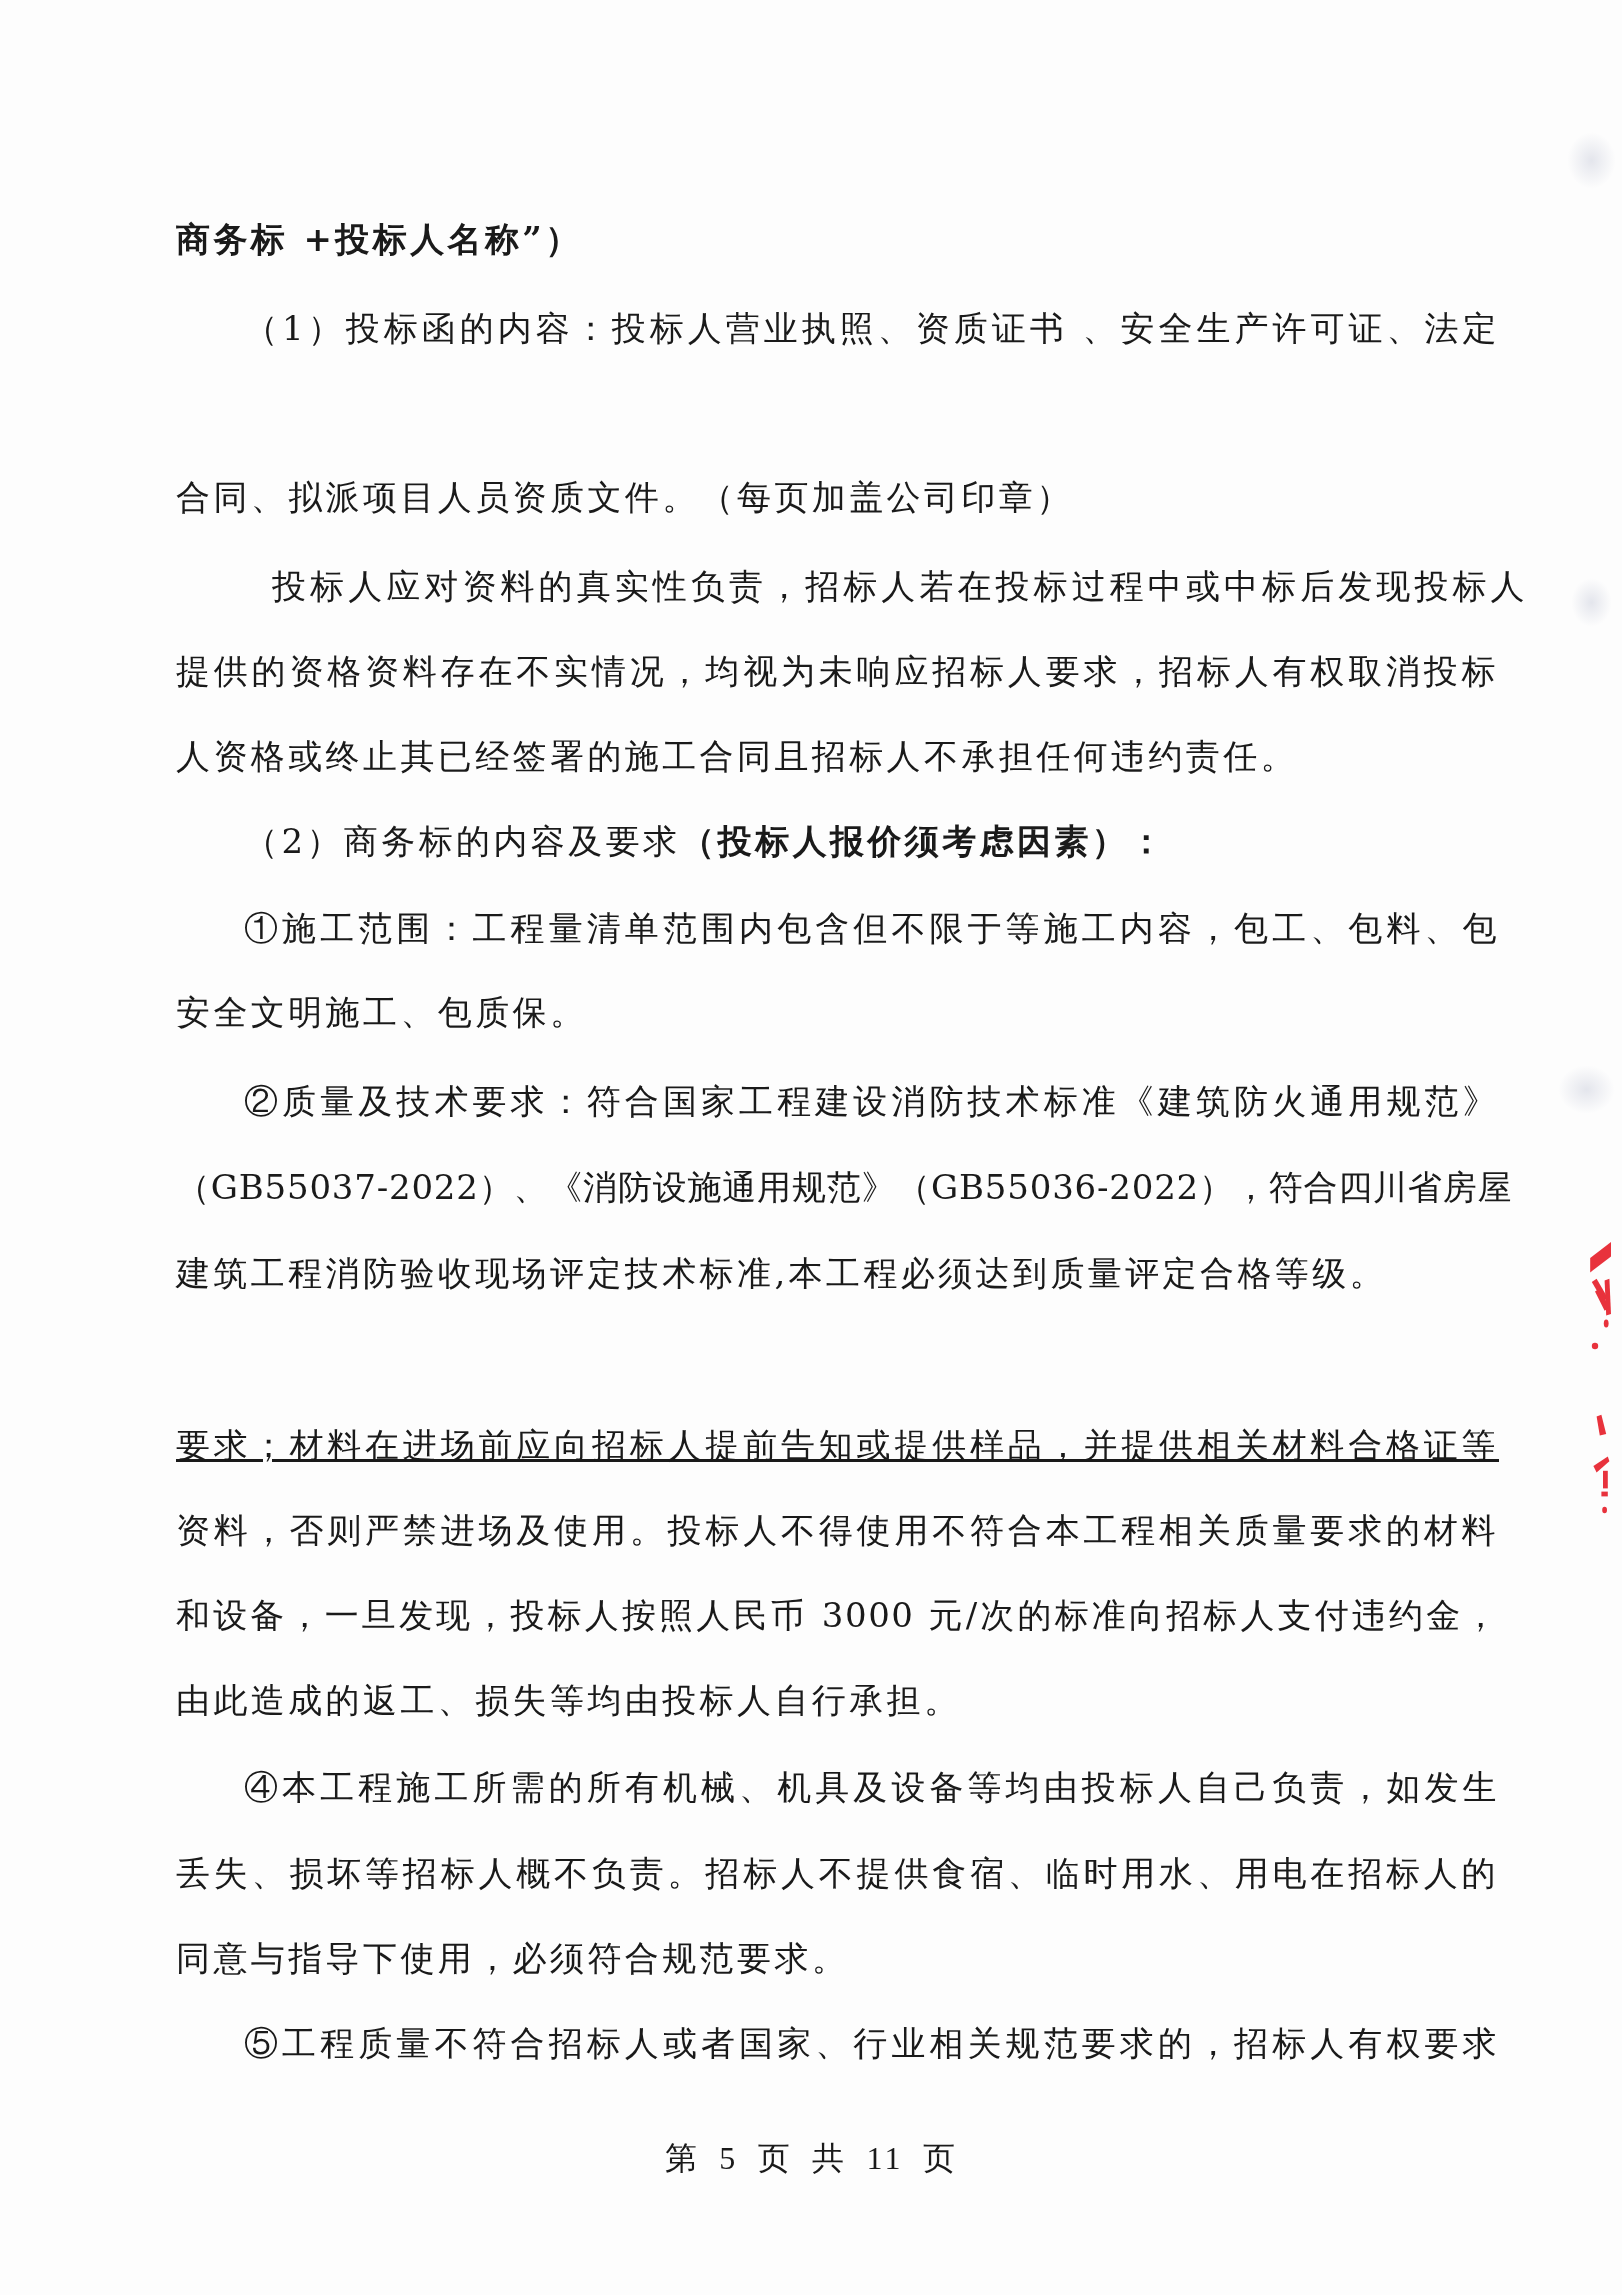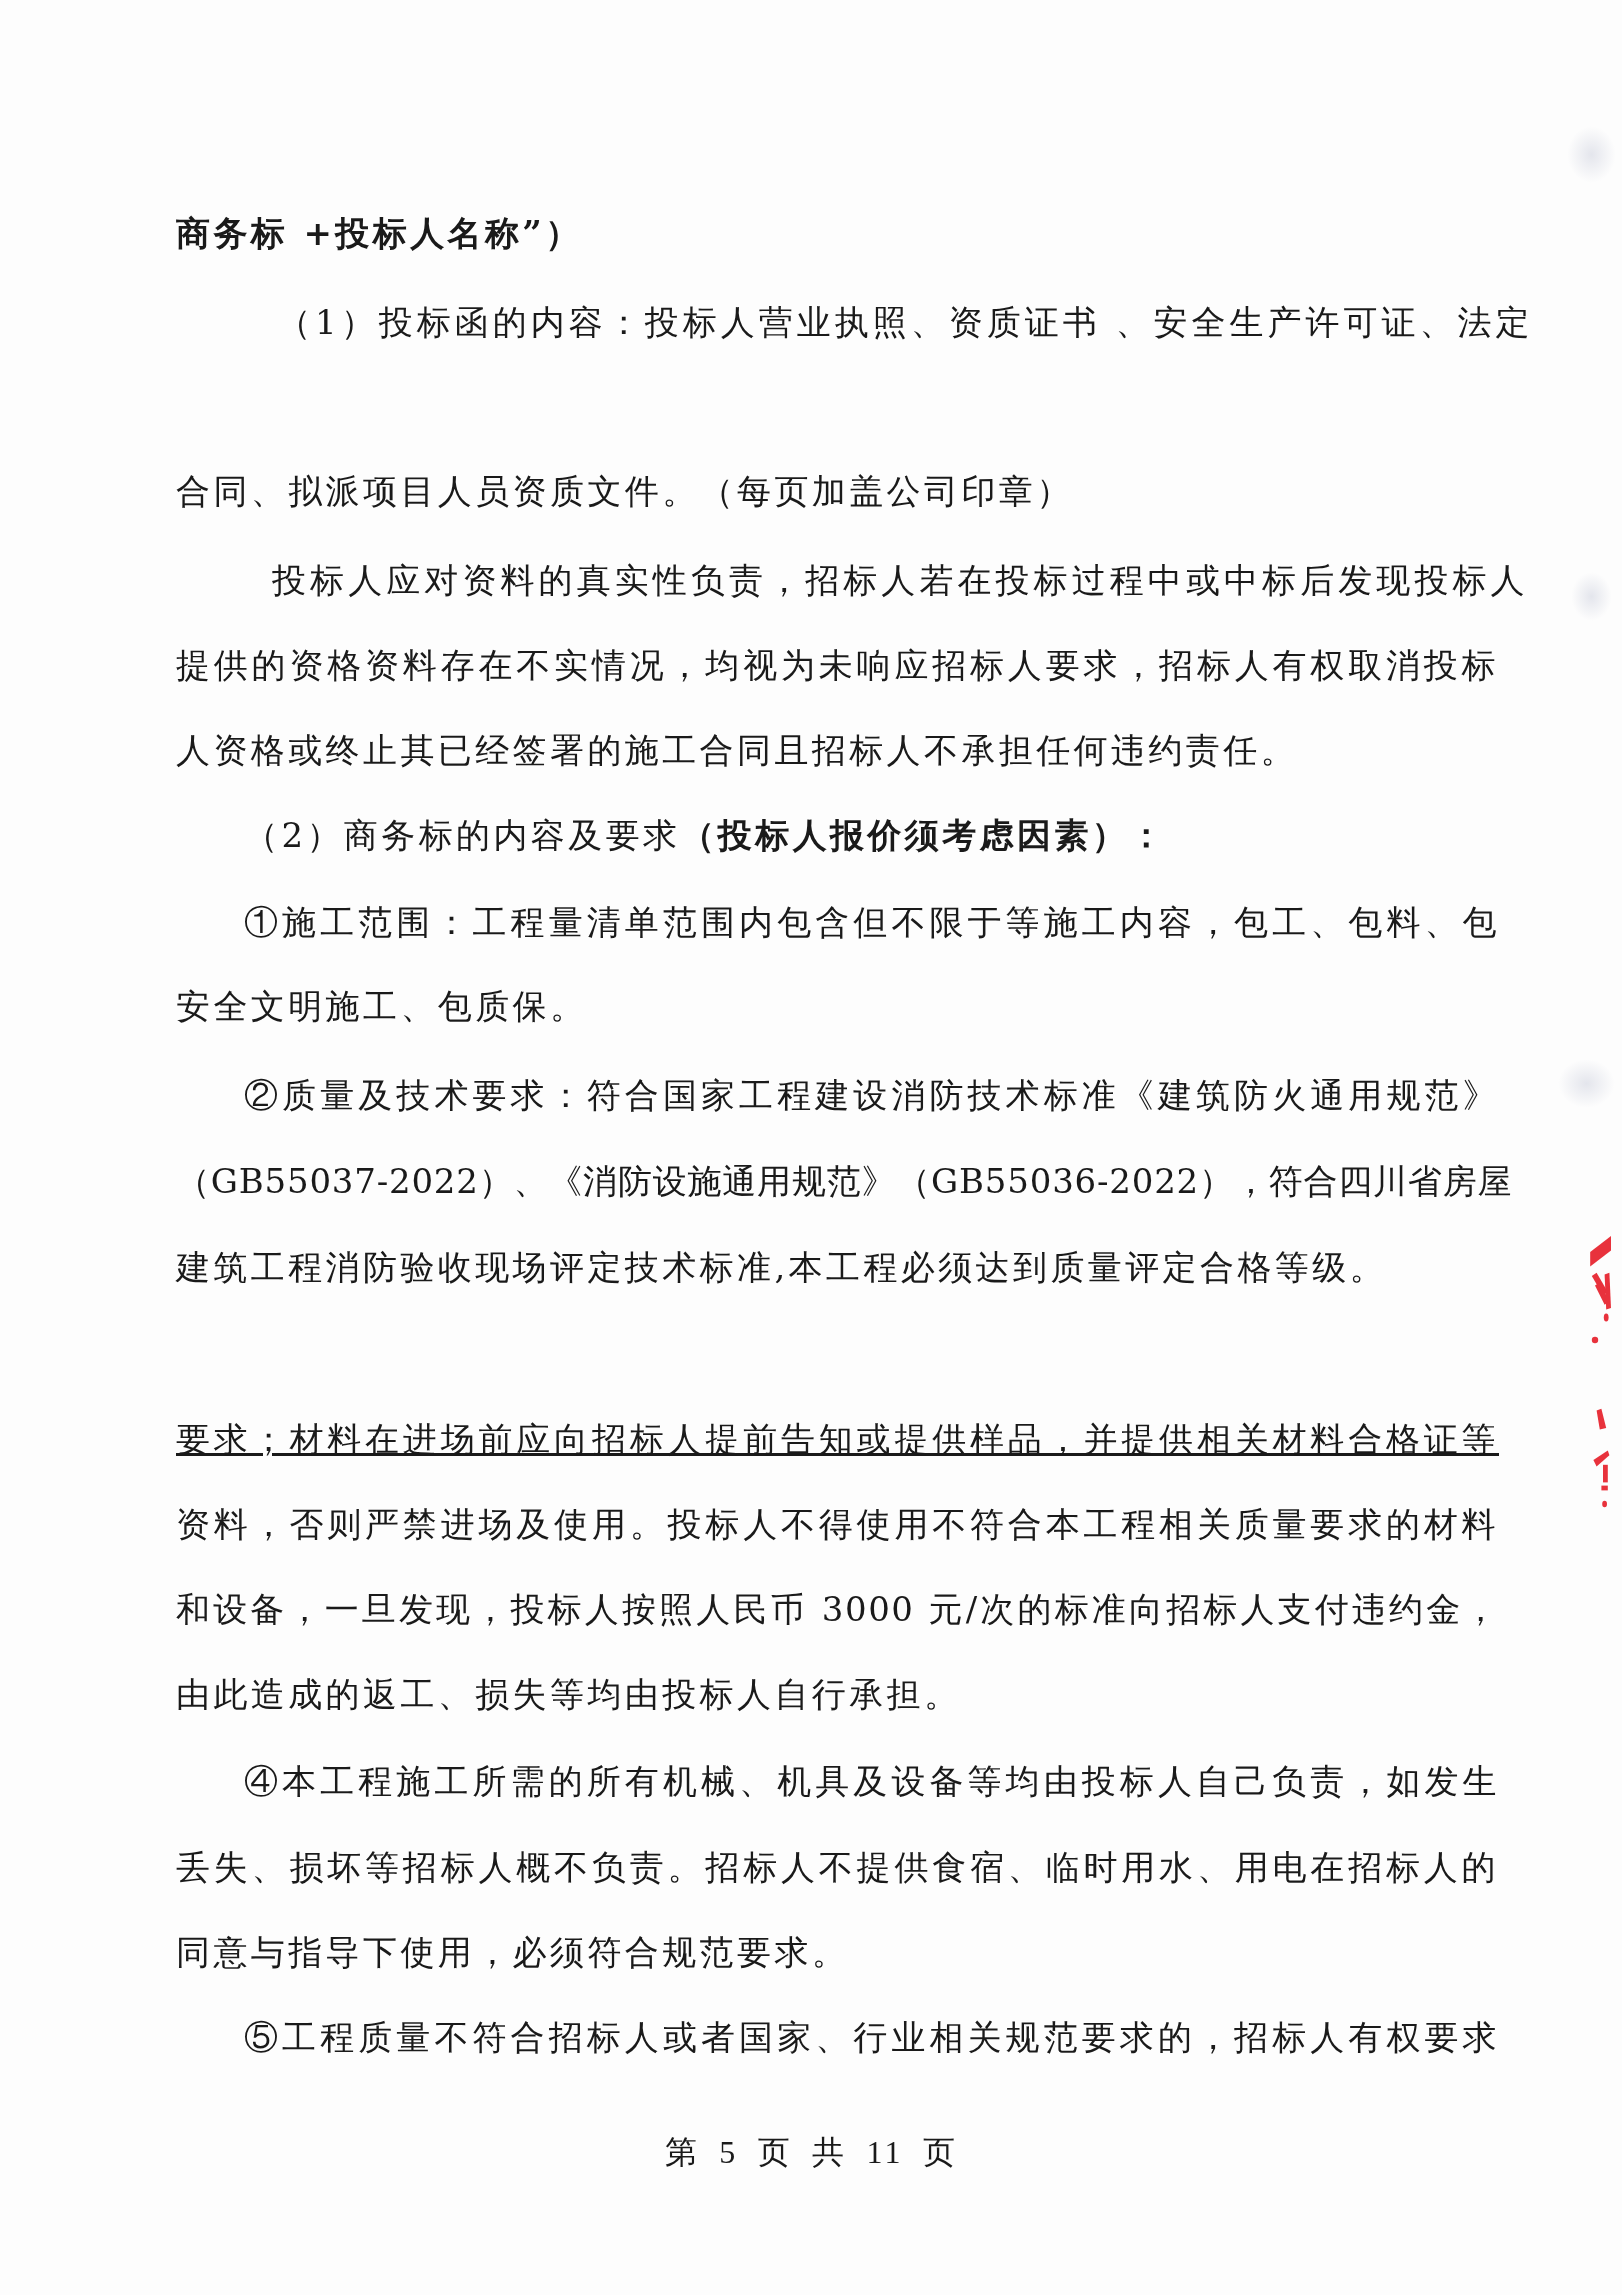--- a/index.html
+++ b/index.html
@@ -3,21 +3,21 @@
 <meta charset="utf-8">
 <style>
   html, body { margin: 0; padding: 0; }
   body {
     width: 1623px; height: 2295px;
     background: #fdfdfd;
     position: relative; overflow: hidden;
     font-family: "DejaVu Serif", "Liberation Serif", serif;
     color: #1a1a1a;
   }
-  .page { position: absolute; left: 0; top: 4px; width: 1623px; height: 1821px; }
+  .page { position: absolute; left: 0; top: 10px; width: 1623px; height: 1821px; }
   .line {
     position: absolute; left: 176px; width: 1323px;
     font-size: 34px; line-height: 49px; height: 49px;
     white-space: nowrap; letter-spacing: 3.4px;
     text-align: justify; text-align-last: justify;
   }
   .line.indent { left: 244px; width: 1256px; }
   .line.last { text-align-last: left; }
   .b { font-weight: bold; }
   .footer {
@@ -36,21 +36,21 @@
 </style>
 </head>
 <body>
 
 <div class="page">
 
   <div class="line last b" style="top:205px;">
     <span>商务标 +投标人名称”）</span>
   </div>
 
-  <div class="line indent" style="top:294px;margin-left:33px;">
+  <div class="line indent" style="top:294px;">
     <span>（1）投标函的内容：投标人营业执照、资质证书 、安全生产许可证、法定</span>
   </div>
   <div class="line last" style="top:463px;">
     <span>合同、拟派项目人员资质文件。（每页加盖公司印章）</span>
   </div>
 
   <div class="line indent" style="top:552px;margin-left:28px;">
     <span>投标人应对资料的真实性负责，招标人若在投标过程中或中标后发现投标人</span>
   </div>
   <div class="line" style="top:637px;">

